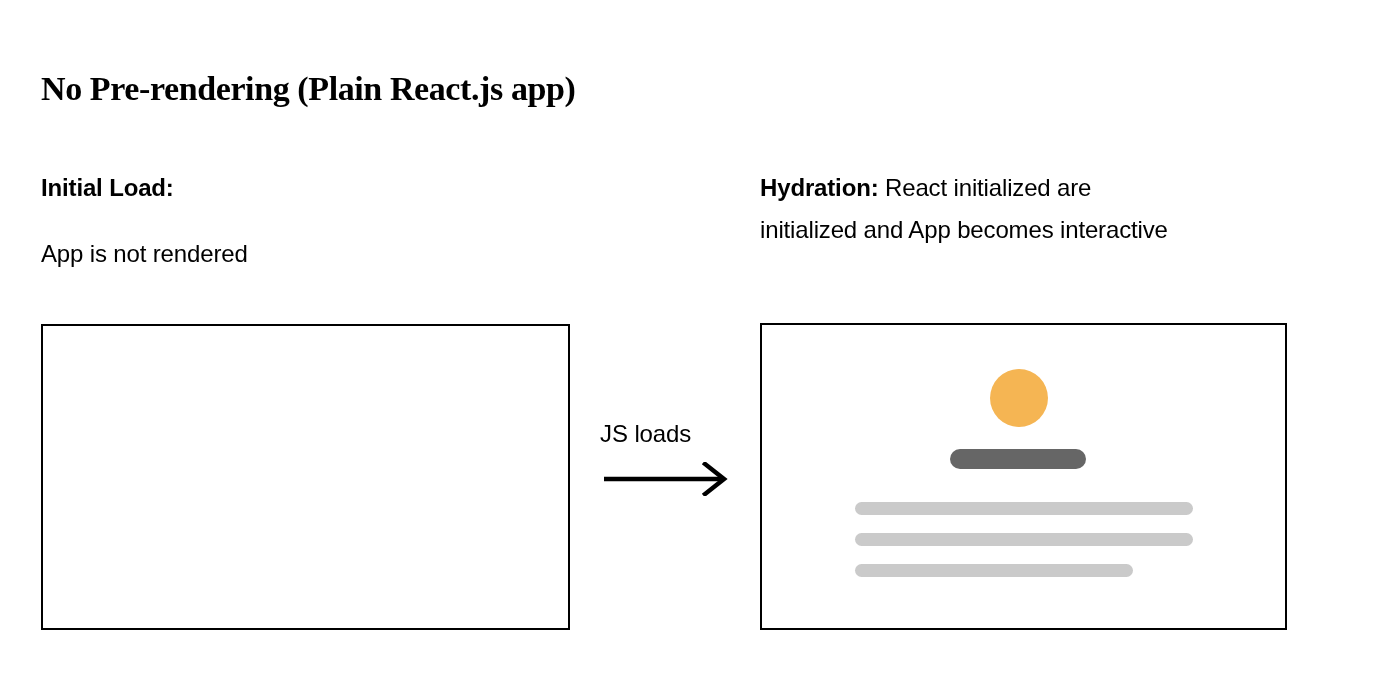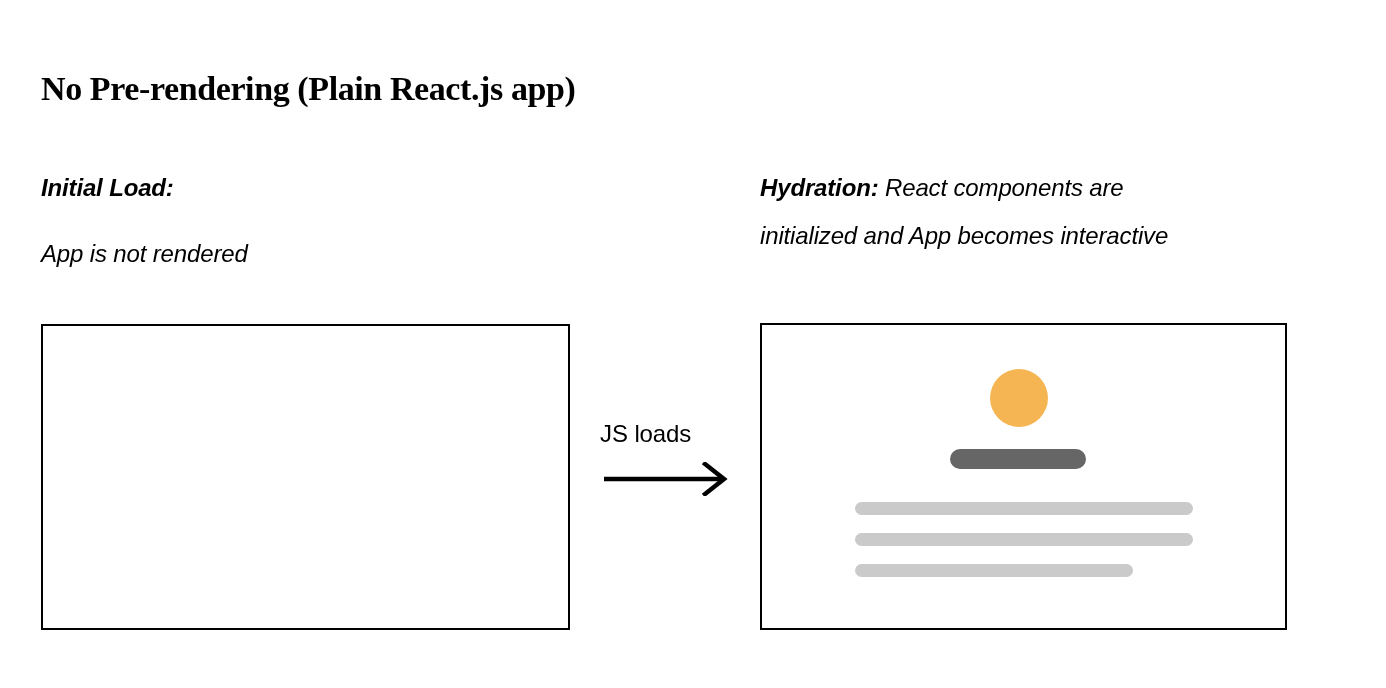--- a/index.html
+++ b/index.html
@@ -32,39 +32,38 @@
     letter-spacing: -0.4px;
     line-height: 1.2;
     white-space: nowrap;
     font-family: Liberation Serif, serif;
   }
 
   
   .col {
     position: absolute;
     top: 172px;
-    font-style: italic;
   }
   .col-left  { left: 41px;  width: 540px; }
   .col-right { left: 760px; width: 600px; }
 
   .caption {
     font-size: 24px;
     line-height: 1.32;
     letter-spacing: -0.15px;
     margin: 0;
   }
   .caption .lead {
     font-weight: 700;
   }
   .caption-line2 {
     margin-top: 34px;
   }
   .col-right .caption-line2 {
-    margin-top: 16px;
+    margin-top: 10px;
   }
 
   
   .frame {
     position: absolute;
     box-sizing: border-box;
     border: 2px solid #000000;
     background: #ffffff;
   }
   .frame-empty {
@@ -136,21 +135,21 @@
 
   <div class="col col-left">
     <p class="caption">
       <span class="lead">Initial Load:</span>
     </p>
     <p class="caption caption-line2">App is not rendered</p>
   </div>
 
   <div class="col col-right">
     <p class="caption">
-      <span class="lead">Hydration:</span><span> React components are</span>
+      <span class="lead">Hydration:</span><span> React initialized are</span>
     </p>
     <p class="caption caption-line2">initialized and App becomes interactive</p>
   </div>
 
   <div class="frame frame-empty"></div>
 
   <div class="frame frame-hydrated"></div>
 
   <div class="wire-circle"></div>
   <div class="wire-pill"></div>

